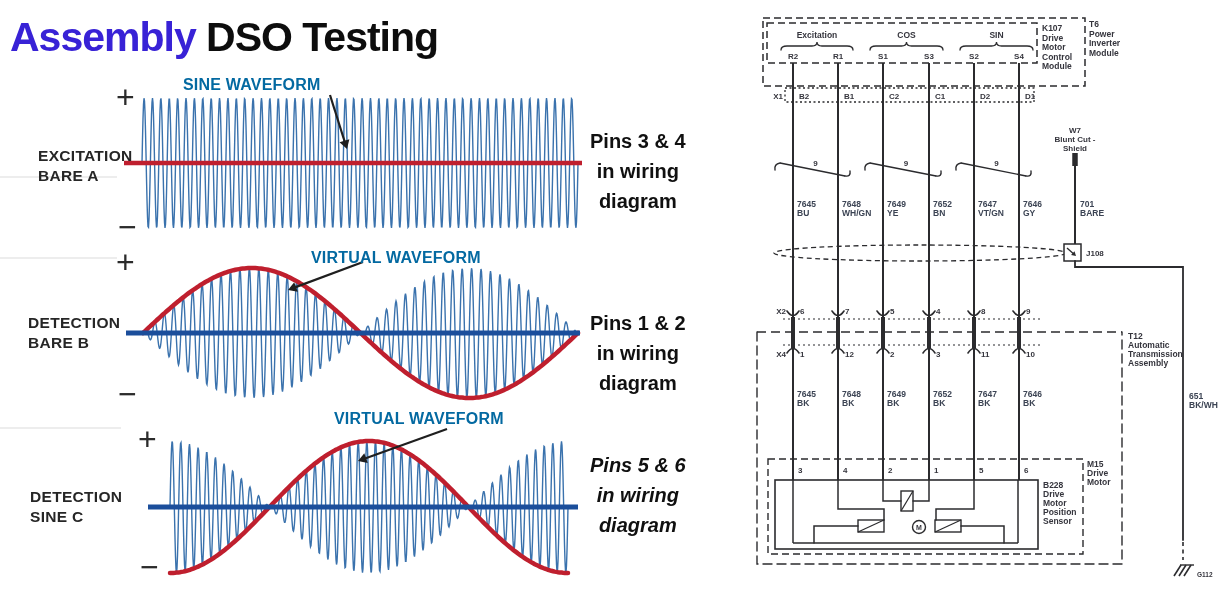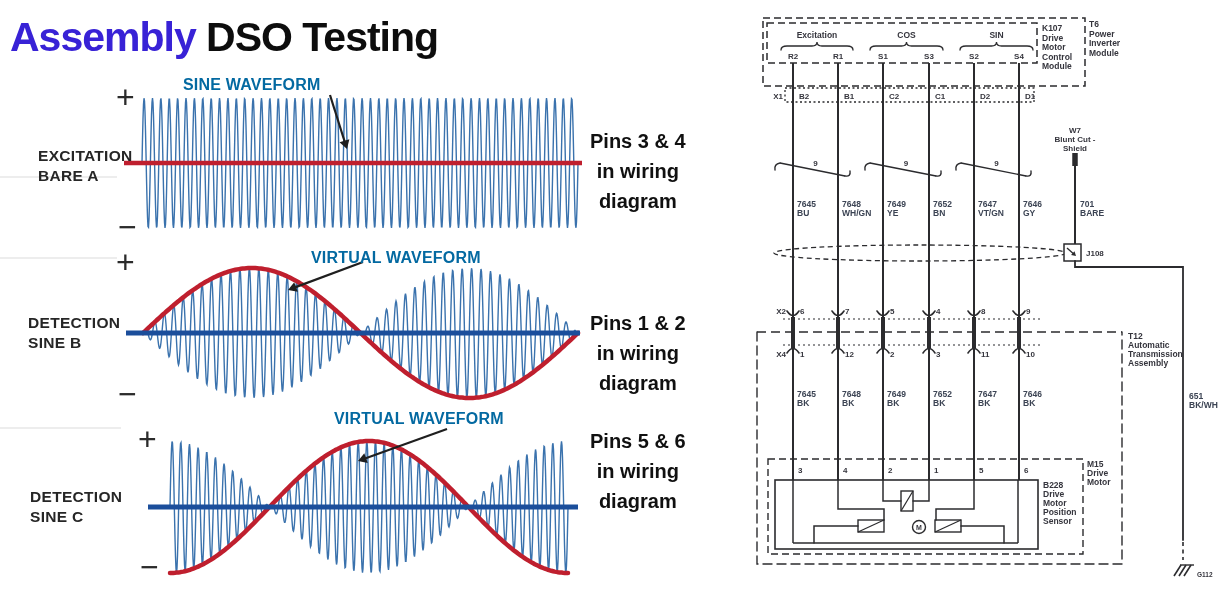--- a/index.html
+++ b/index.html
@@ -213,38 +213,38 @@
   <div class="anno" style="left:183px;top:76px;">SINE WAVEFORM</div>
   <div class="anno" style="left:311px;top:249px;">VIRTUAL WAVEFORM</div>
   <div class="anno" style="left:334px;top:410px;">VIRTUAL WAVEFORM</div>
 
   <div class="coil" style="left:38px;top:146px;">
     <div>EXCITATION</div>
     <div>BARE A</div>
   </div>
   <div class="coil" style="left:28px;top:313px;">
     <div>DETECTION</div>
-    <div>SINE B</div>
+    <div>BARE B</div>
   </div>
   <div class="coil" style="left:30px;top:487px;">
     <div>DETECTION</div>
     <div>SINE C</div>
   </div>
 
   <div class="pins" style="left:590px;top:126px;">
     <div>Pins 3 &amp; 4</div>
     <div>in wiring</div>
     <div>diagram</div>
   </div>
   <div class="pins" style="left:590px;top:308px;">
     <div>Pins 1 &amp; 2</div>
     <div>in wiring</div>
     <div>diagram</div>
   </div>
-  <div class="pins" style="left:590px;top:426px;">
+  <div class="pins" style="left:590px;top:450px;font-style:italic;">
     <div>Pins 5 &amp; 6</div>
     <div>in wiring</div>
     <div>diagram</div>
   </div>
 
   <div class="pm" style="left:116px;top:82px;">+</div>
   <div class="pm" style="left:118px;top:212px;">−</div>
   <div class="pm" style="left:116px;top:247px;">+</div>
   <div class="pm" style="left:118px;top:379px;">−</div>
   <div class="pm" style="left:138px;top:424px;">+</div>

